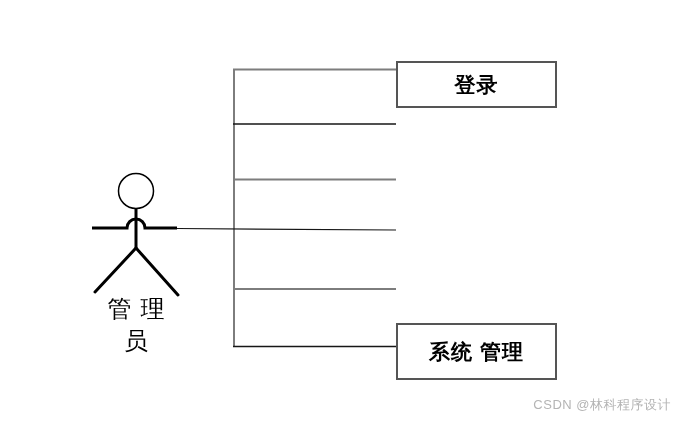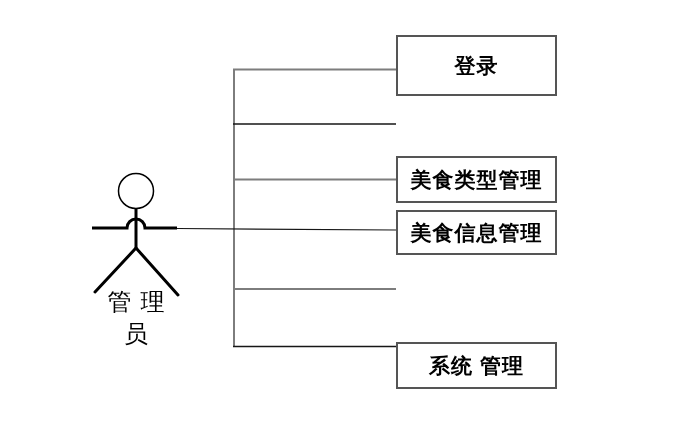--- a/index.html
+++ b/index.html
@@ -32,21 +32,21 @@
   .ucbox span{
     font-family:"Liberation Sans","DejaVu Sans",sans-serif;
     font-weight:700;
     font-size:21px;
     letter-spacing:1px;
     color:var(--color-text);
     white-space:pre;
   }
   .actor-label{
     position:absolute;
-    left:76px;top:287px;width:120px;
+    left:76px;top:294px;width:120px;
     text-align:center;
     font-family:"Liberation Serif","DejaVu Serif",serif;
     font-size:24px;
     line-height:1.32;
     color:var(--color-text);
   }
   .actor-label .l1{letter-spacing:9px;padding-left:9px;}
   .watermark{
     position:absolute;
     right:8px;top:396px;
@@ -70,32 +70,27 @@
     <path d="M 177 228.5 L 396 230" fill="none" stroke="var(--color-line-dark)" stroke-width="1.2"></path>
     <path d="M 233 289 H 396" fill="none" stroke="var(--color-line-gray)" stroke-width="2"></path>
     <path d="M 233 346.5 H 396" fill="none" stroke="var(--color-line-dark)" stroke-width="1.3"></path>
 
     <circle cx="136" cy="191" r="17.5" fill="#ffffff" stroke="var(--color-actor)" stroke-width="1.5"></circle>
     <path d="M 136 208.5 V 248" fill="none" stroke="var(--color-actor)" stroke-width="3"></path>
     <path d="M 92 228 H 127 A 9 9 0 0 1 145 228 H 177" fill="none" stroke="var(--color-actor)" stroke-width="3"></path>
     <path d="M 95 292 L 136 248 L 178 295" fill="none" stroke="var(--color-actor)" stroke-width="3" stroke-linecap="round"></path>
   </svg>
 
-  <div class="ucbox" style="top:35px;height:61px">
+  <div class="ucbox" style="top:61px;height:47px">
     <span>登录</span>
   </div>
-  <div class="ucbox" style="top:156px;height:47px">
-    <span>美食类型管理</span>
-  </div>
-  <div class="ucbox" style="top:210px;height:45px">
-    <span>美食信息管理</span>
-  </div>
-  <div class="ucbox" style="top:342px;height:47px">
+  <div class="ucbox" style="top:323px;height:57px">
     <span>系统 管理</span>
   </div>
 
   <div class="actor-label">
     <div class="l1">管理</div>
     <div class="l2">员</div>
   </div>
 
+  <div class="watermark">CSDN @林科程序设计</div>
 
 </div>
 
 </body></html>

